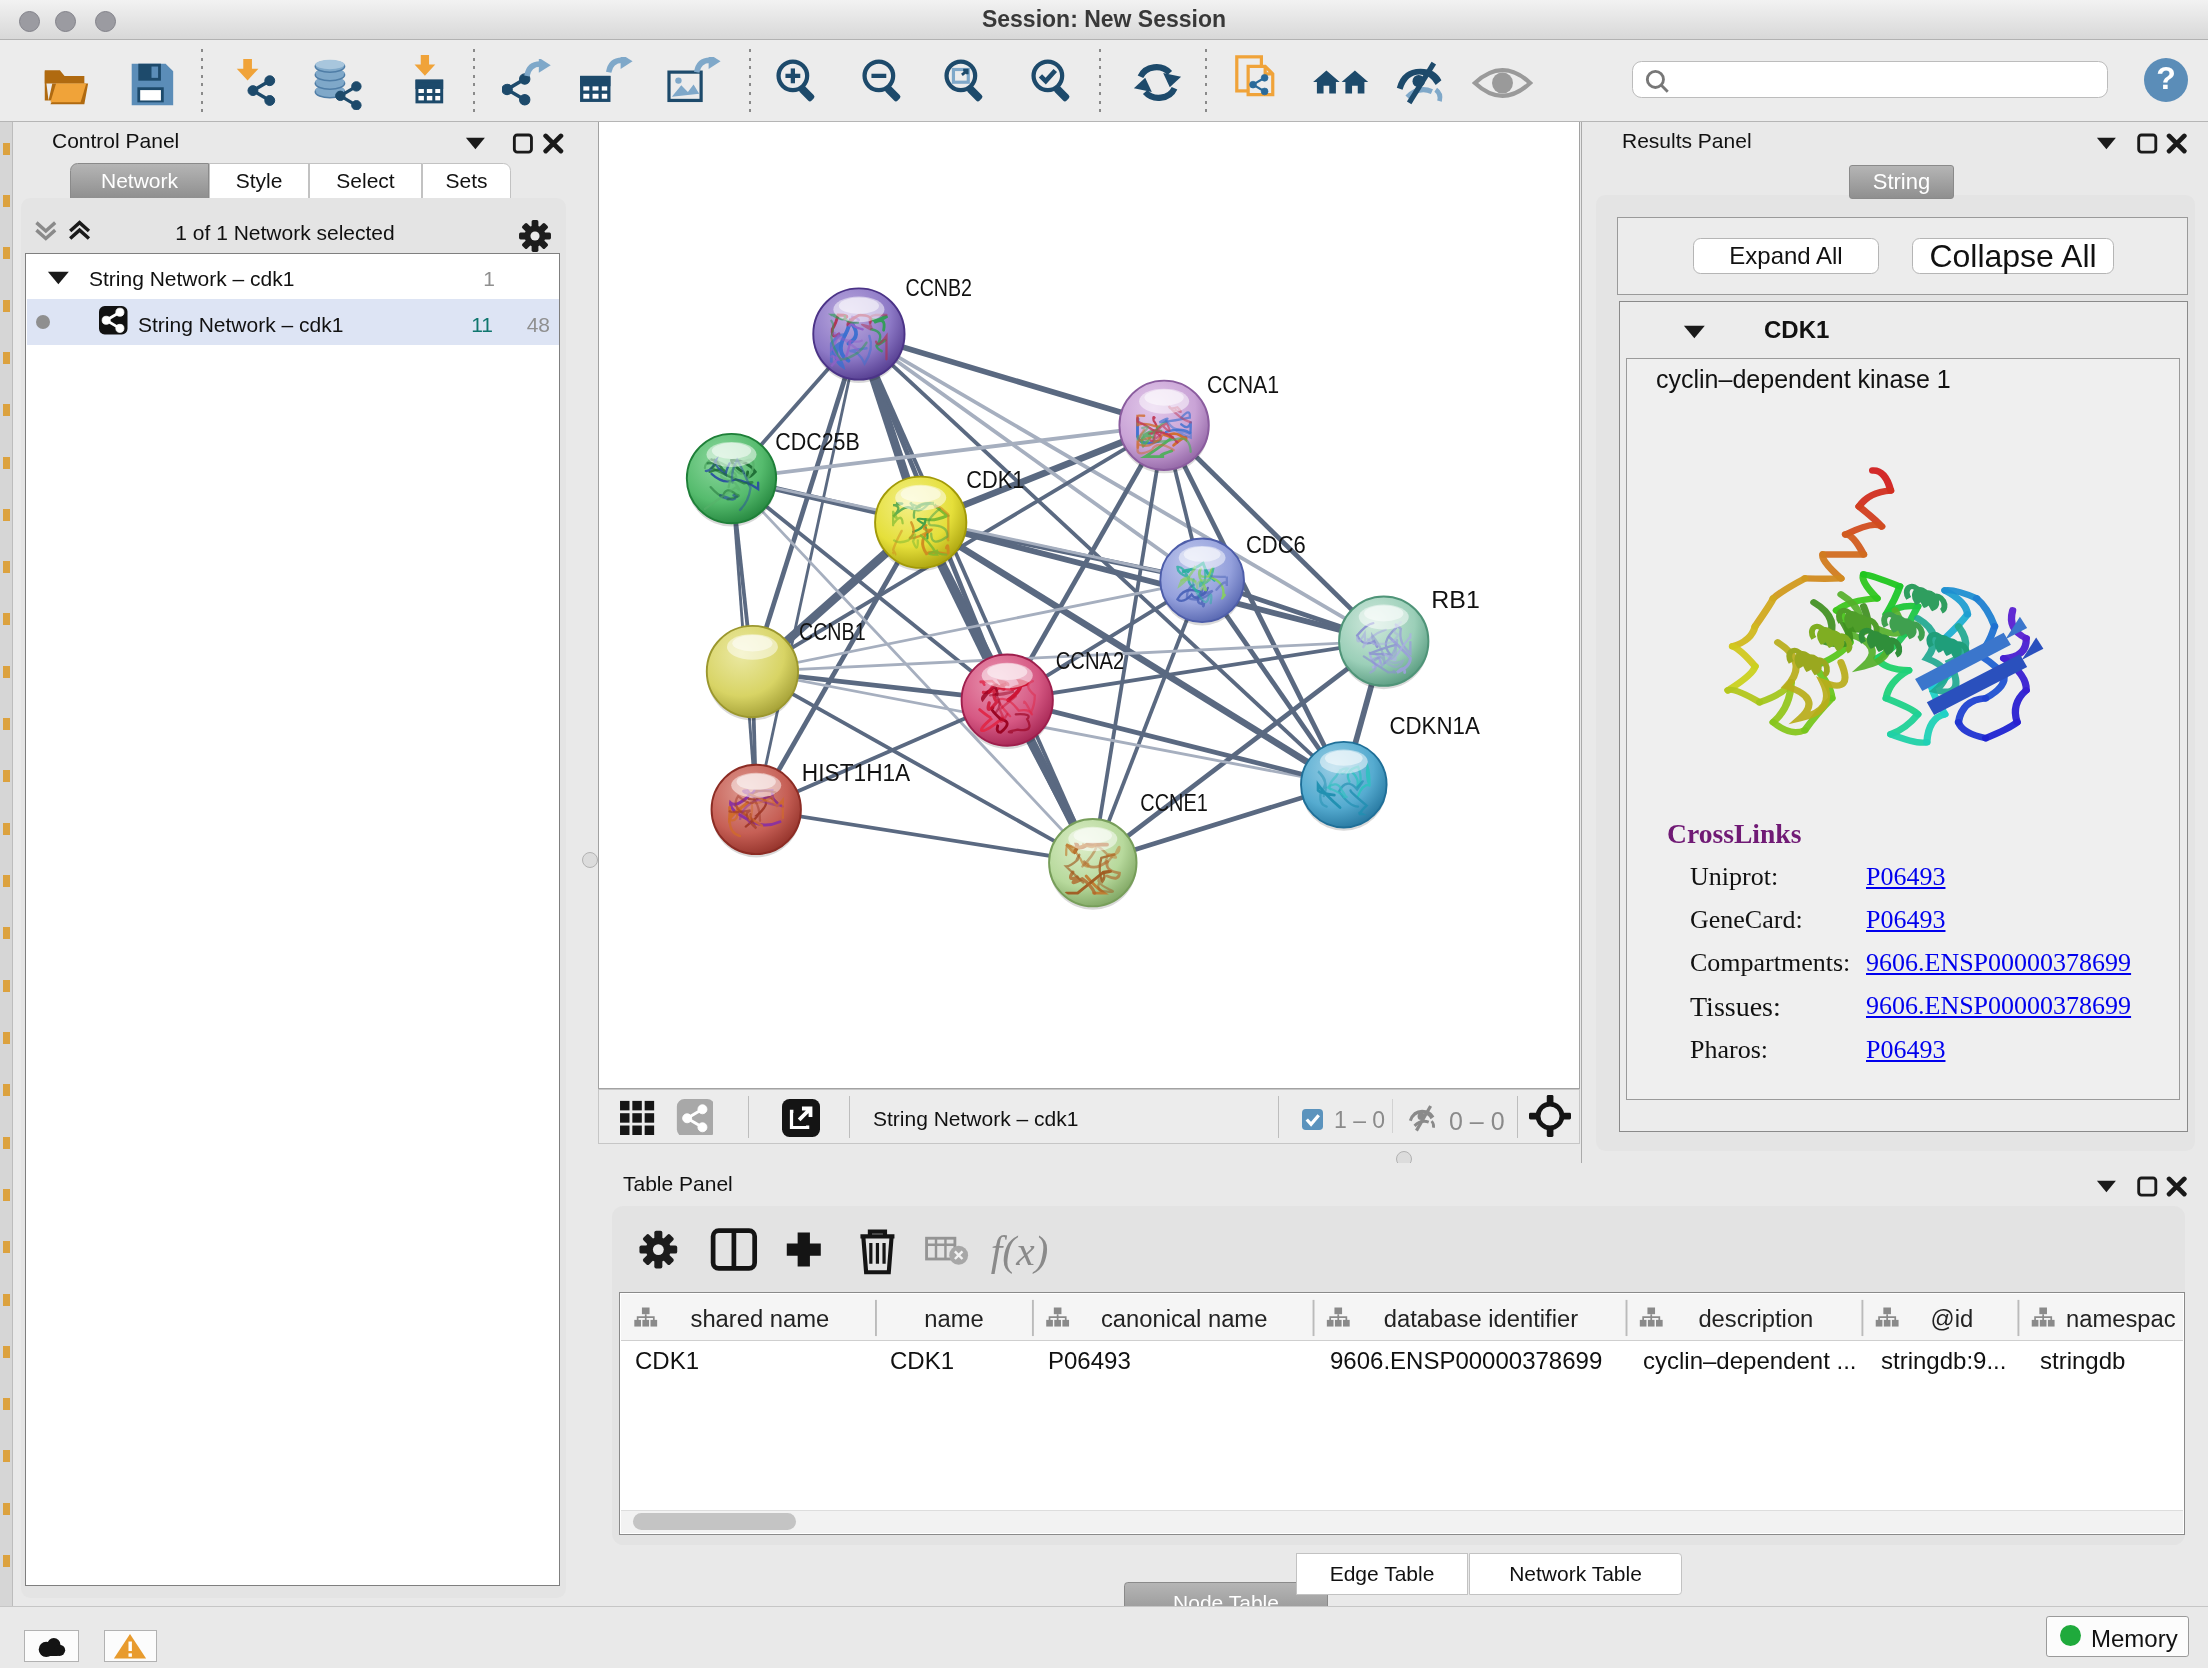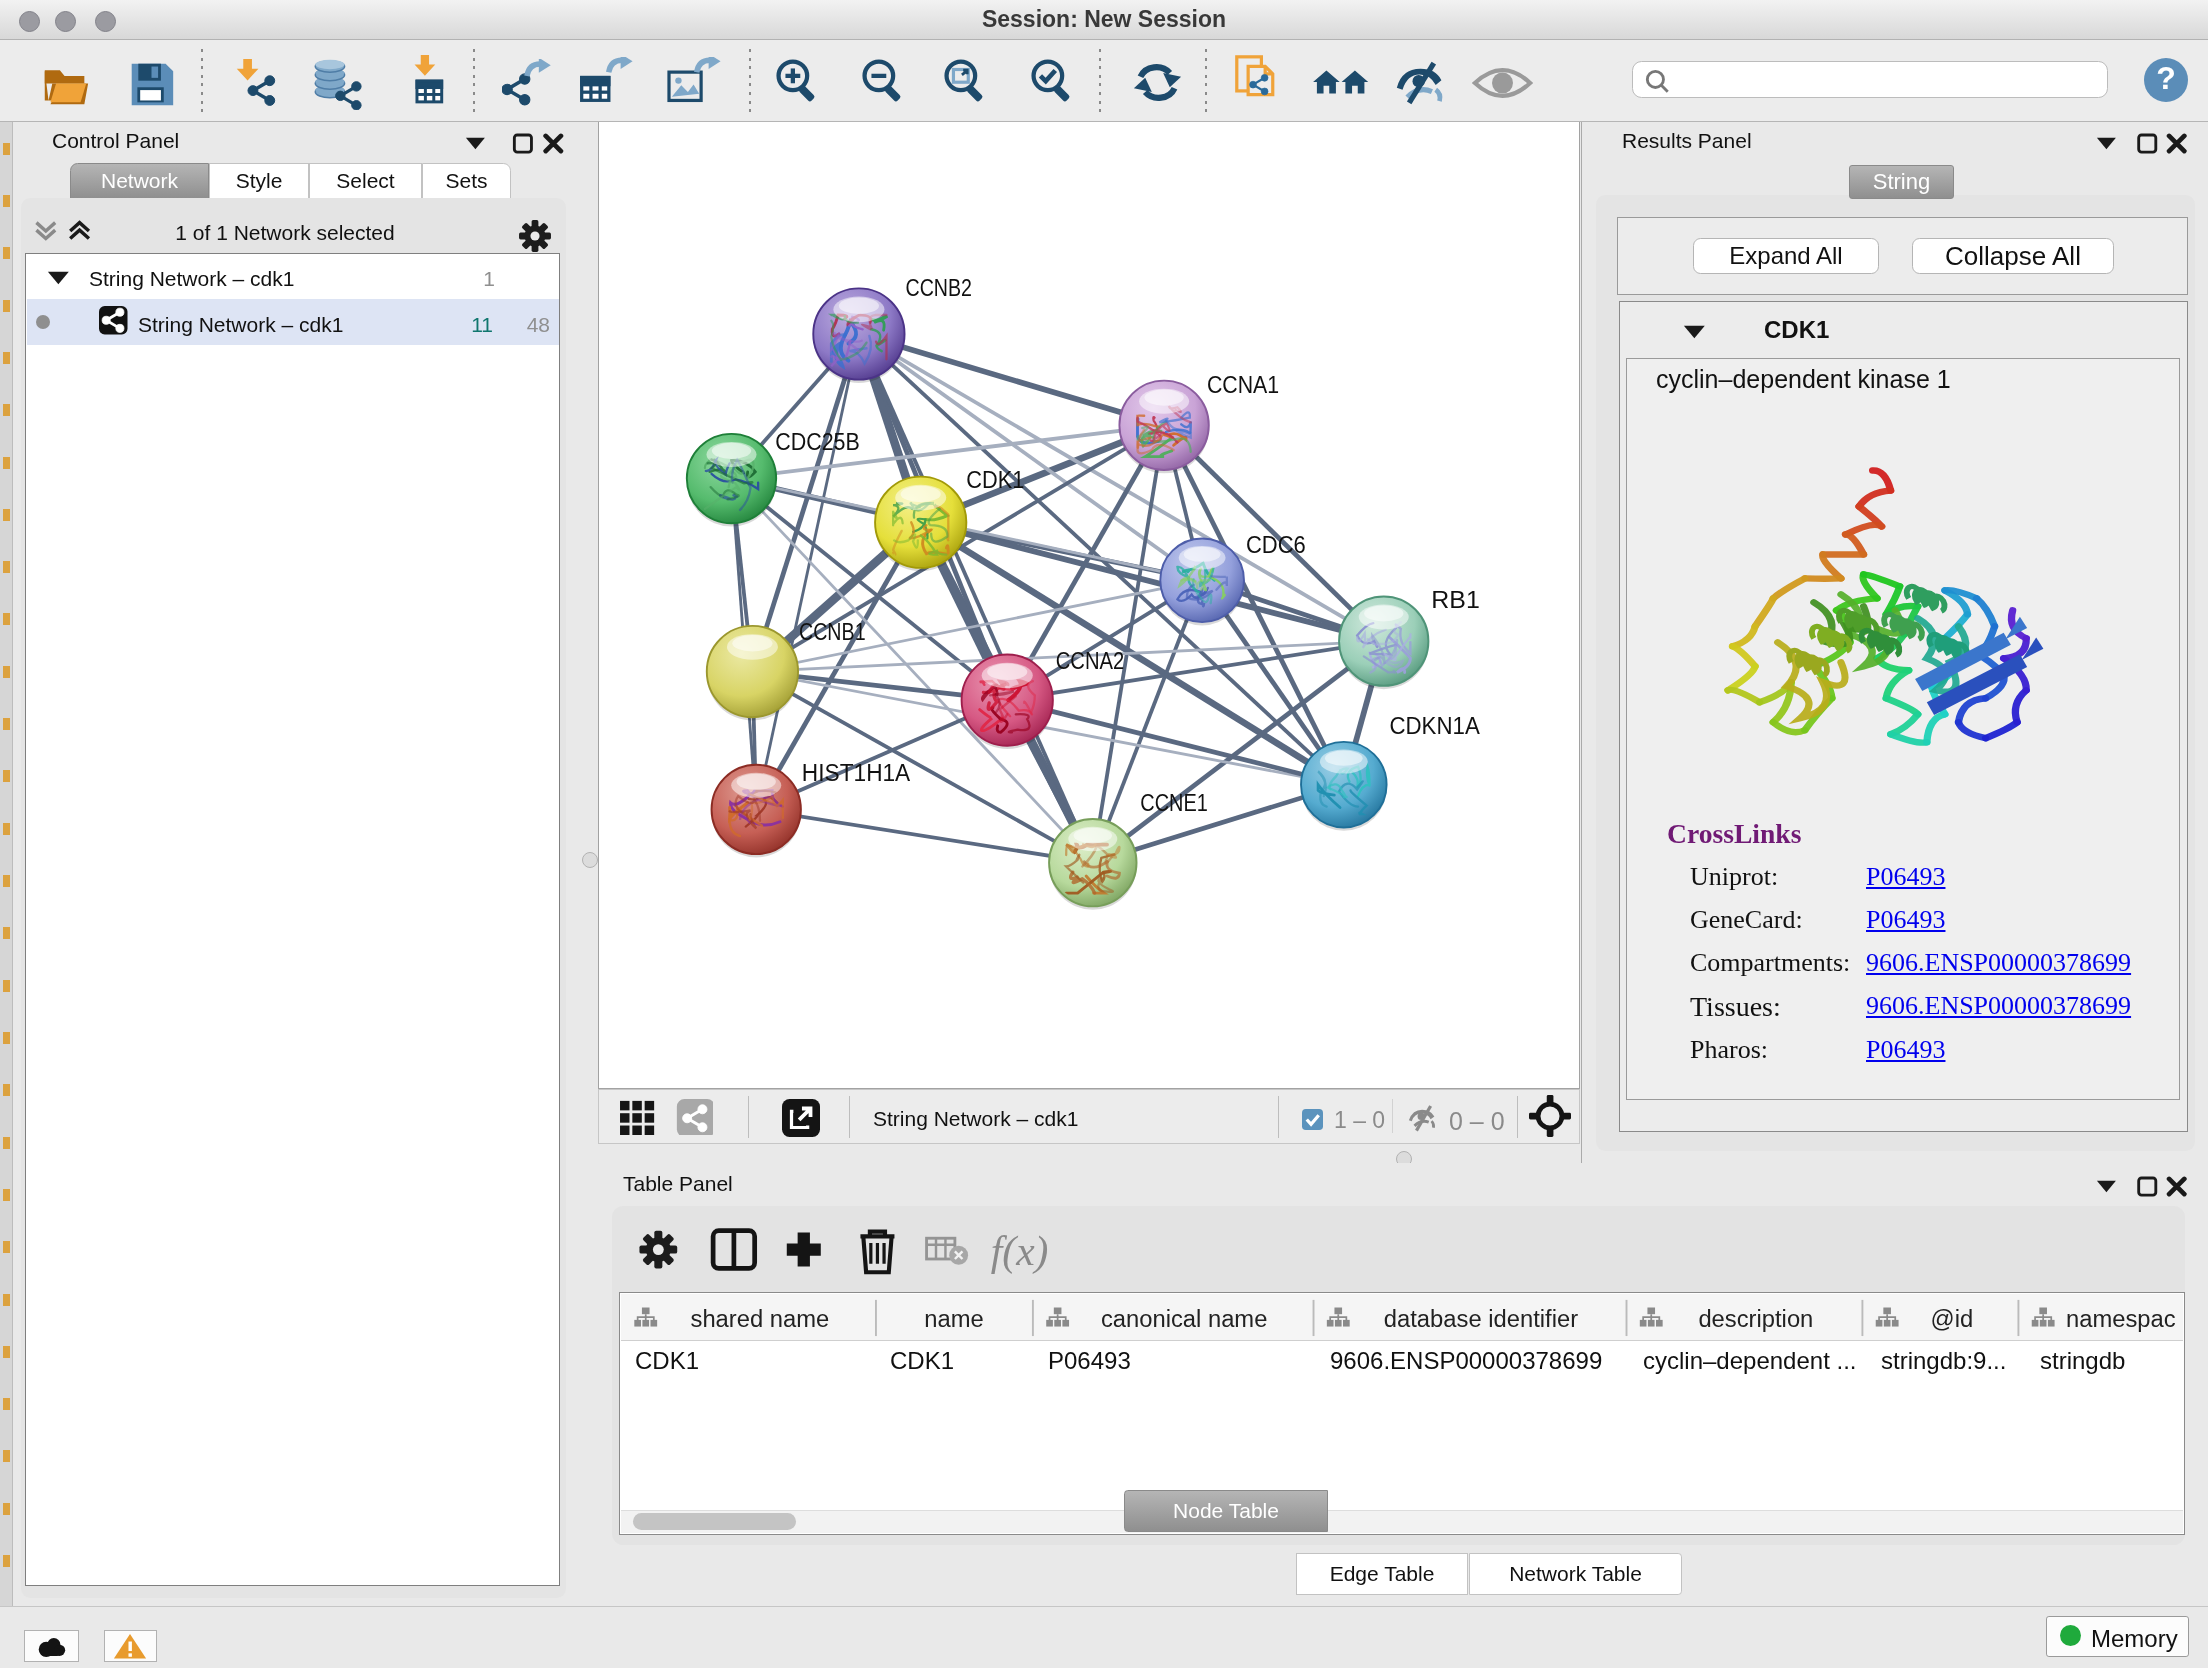--- a/index.html
+++ b/index.html
@@ -664,21 +664,21 @@
 <div class="abs" style="left:1622px;top:129px;font-size:21px;color:#111">Results Panel</div>
 <svg style="position:absolute;left:2095px;top:133px" width="114" height="21" viewBox="0 0 120 22">
     <path d="M2 5 l20 0 -10 12z" fill="#1a1a1a"></path>
     <rect x="46" y="2" width="18" height="18" rx="3" fill="none" stroke="#1a1a1a" stroke-width="3"></rect>
     <path d="M78 3 l16 16 m0 -16 l-16 16" stroke="#1a1a1a" stroke-width="5" stroke-linecap="round"></path>
   </svg>
 <div class="abs" style="left:1596px;top:195px;width:599px;height:956px;background:#e4e4e4;border-radius:9.5px"></div>
 <div class="abs" style="left:1849px;top:165px;width:105px;height:34px;line-height:32px;text-align:center;font-size:22px;color:#fff;background:linear-gradient(#b5b5b5,#8f8f8f);border:1px solid #8a8a8a;border-radius:3px">String</div>
 <div class="abs" style="left:1617px;top:217px;width:571px;height:78px;background:#ececec;border:1px solid #9a9a9a"></div>
 <div class="abs" style="left:1693px;top:238px;width:186px;height:36px;line-height:34px;text-align:center;font-size:24px;background:#fff;border:1px solid #b5b5b5;border-radius:7.6px;color:#111">Expand All</div>
-<div class="abs" style="left:1912px;top:238px;width:202px;height:36px;line-height:34px;text-align:center;font-size:26px;background:#fff;border:1px solid #b5b5b5;border-radius:7.6px;color:#111">Collapse All</div>
+<div class="abs" style="left:1912px;top:238px;width:202px;height:36px;line-height:34px;text-align:center;font-size:32px;background:#fff;border:1px solid #b5b5b5;border-radius:7.6px;color:#111">Collapse All</div>
 <div class="abs" style="left:1619px;top:301px;width:569px;height:831px;background:#ececec;border:1px solid #8a8a8a"></div>
 <svg style="position:absolute;left:1682px;top:320px" width="28.5" height="25" viewBox="0 0 30 26">
     <path d="M2 6 l22 0 -11 13z" fill="#1a1a1a"></path>
   </svg>
 <div class="abs" style="left:1764px;top:316px;font-size:24px;font-weight:bold;color:#111">CDK1</div>
 <div class="abs" style="left:1626px;top:358px;width:554px;height:742px;background:#efefef;border:1px solid #9a9a9a"></div>
 <div class="abs" style="left:1656px;top:365px;font-size:25px;color:#111">cyclin–dependent kinase 1</div>
 <svg style="position:absolute;left:1694px;top:449px" width="371" height="314" viewBox="0 0 390 330">
     <g transform="translate(12,10) scale(0.95,0.84)">
       <path d="M185 15 Q199 14 205 40" fill="none" stroke="#d11f1f" stroke-width="8" stroke-linecap="round" opacity="0.95"></path>
@@ -857,21 +857,21 @@
   </svg>
 <div class="abs" style="left:635px;top:1347px;font-size:24px;color:#111">CDK1</div>
 <div class="abs" style="left:890px;top:1347px;font-size:24px;color:#111">CDK1</div>
 <div class="abs" style="left:1048px;top:1347px;font-size:24px;color:#111">P06493</div>
 <div class="abs" style="left:1330px;top:1347px;font-size:24px;color:#111">9606.ENSP00000378699</div>
 <div class="abs" style="left:1643px;top:1347px;font-size:24px;color:#111">cyclin–dependent ...</div>
 <div class="abs" style="left:1881px;top:1347px;font-size:24px;color:#111">stringdb:9...</div>
 <div class="abs" style="left:2040px;top:1347px;font-size:24px;color:#111">stringdb</div>
 <div class="abs" style="left:621px;top:1510px;width:1562px;height:23px;background:#f2f2f2;border-top:1px solid #ddd"></div>
 <div class="abs" style="left:633px;top:1513px;width:163px;height:17px;background:#c4c4c4;border-radius:8.6px"></div>
-<div class="tab tabsel" style="left:1124px;top:1490px;width:204px;height:42px;line-height:40px;border-radius:3.8px 0 0 3.8px">Node Table</div>
+<div class="tab tabsel" style="left:1124px;top:1582px;width:204px;height:42px;line-height:40px;border-radius:3.8px 0 0 3.8px">Node Table</div>
 <div class="tab" style="left:1296px;top:1553px;width:172px;height:42px;line-height:40px">Edge Table</div>
 <div class="tab" style="left:1469px;top:1553px;width:213px;height:42px;line-height:40px;border-radius:0 3.8px 3.8px 0">Network Table</div>
 <div class="abs" style="left:0;top:1606px;width:2208px;height:62px;background:#e9e9e9;border-top:1px solid #c6c6c6"></div>
 <div class="abs" style="left:24px;top:1630px;width:55px;height:32px;background:#fcfcfc;border:1px solid #b2b2b2"></div>
 <svg style="position:absolute;left:34px;top:1636px" width="34" height="23" viewBox="0 0 36 24">
     <g fill="#141414">
       <circle cx="13" cy="14" r="8"></circle>
       <circle cx="21" cy="9" r="7"></circle>
       <circle cx="27" cy="15" r="6"></circle>
       <rect x="7" y="13" width="21" height="8" rx="4"></rect>

